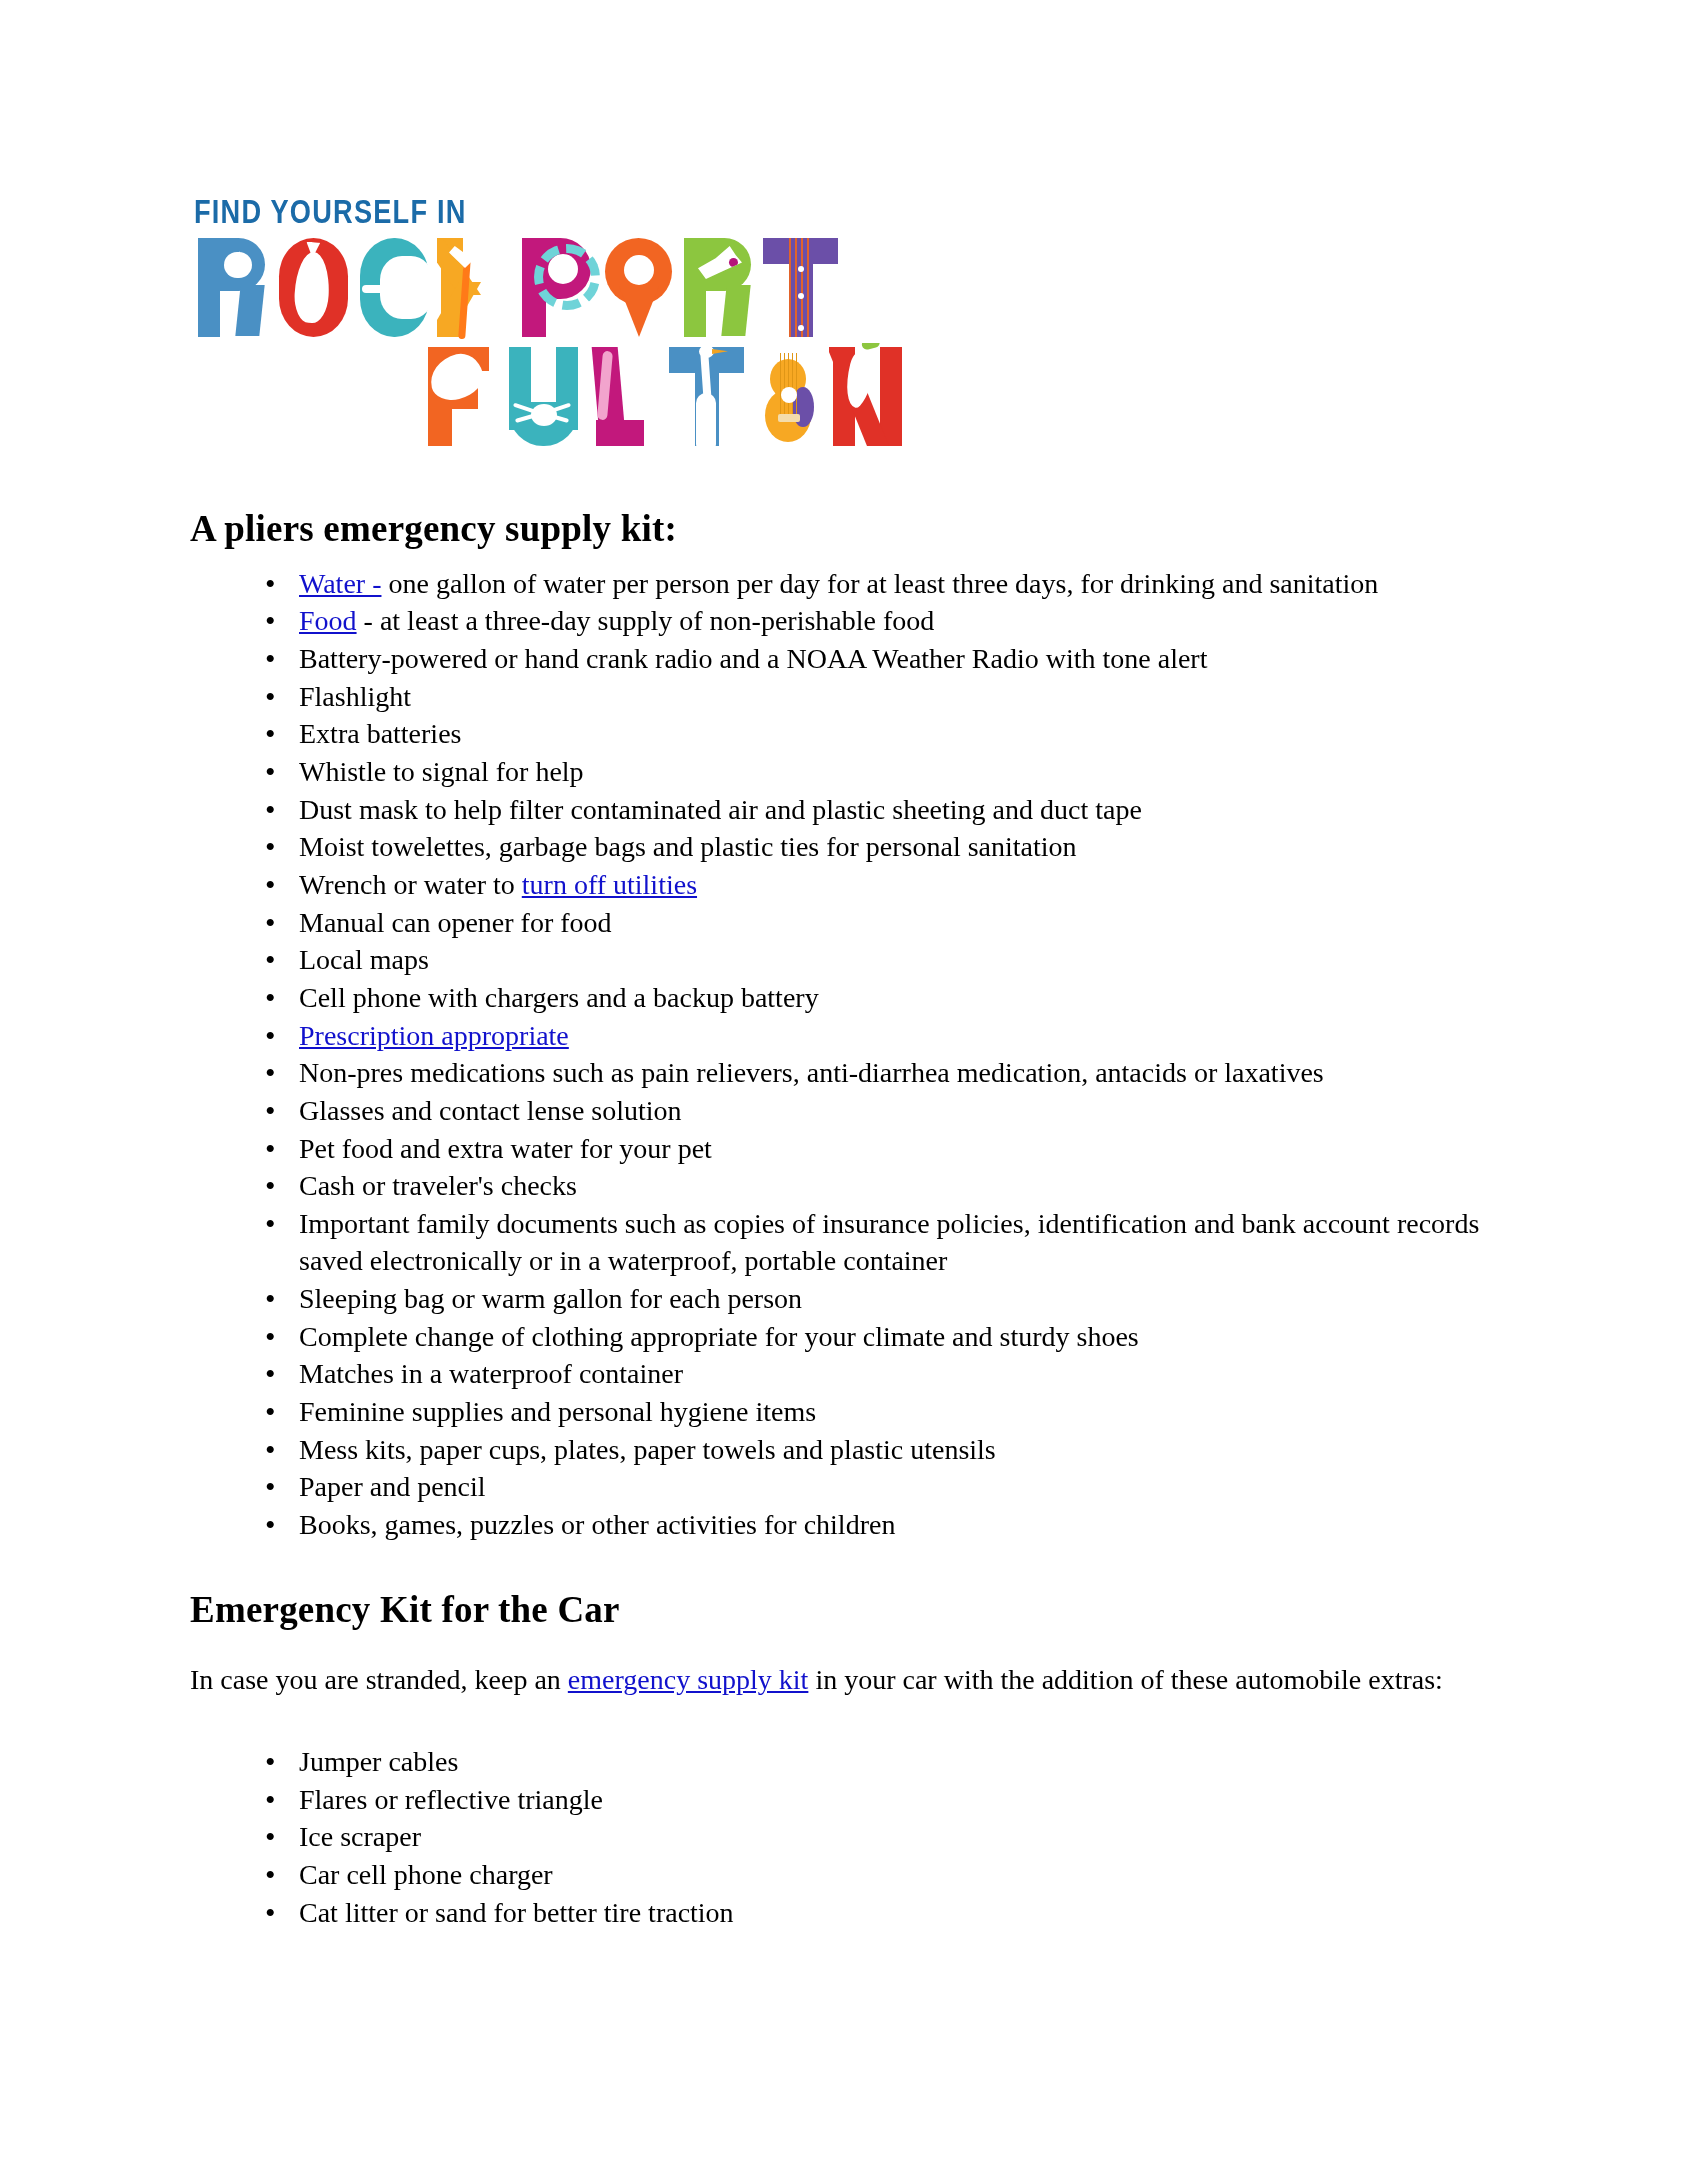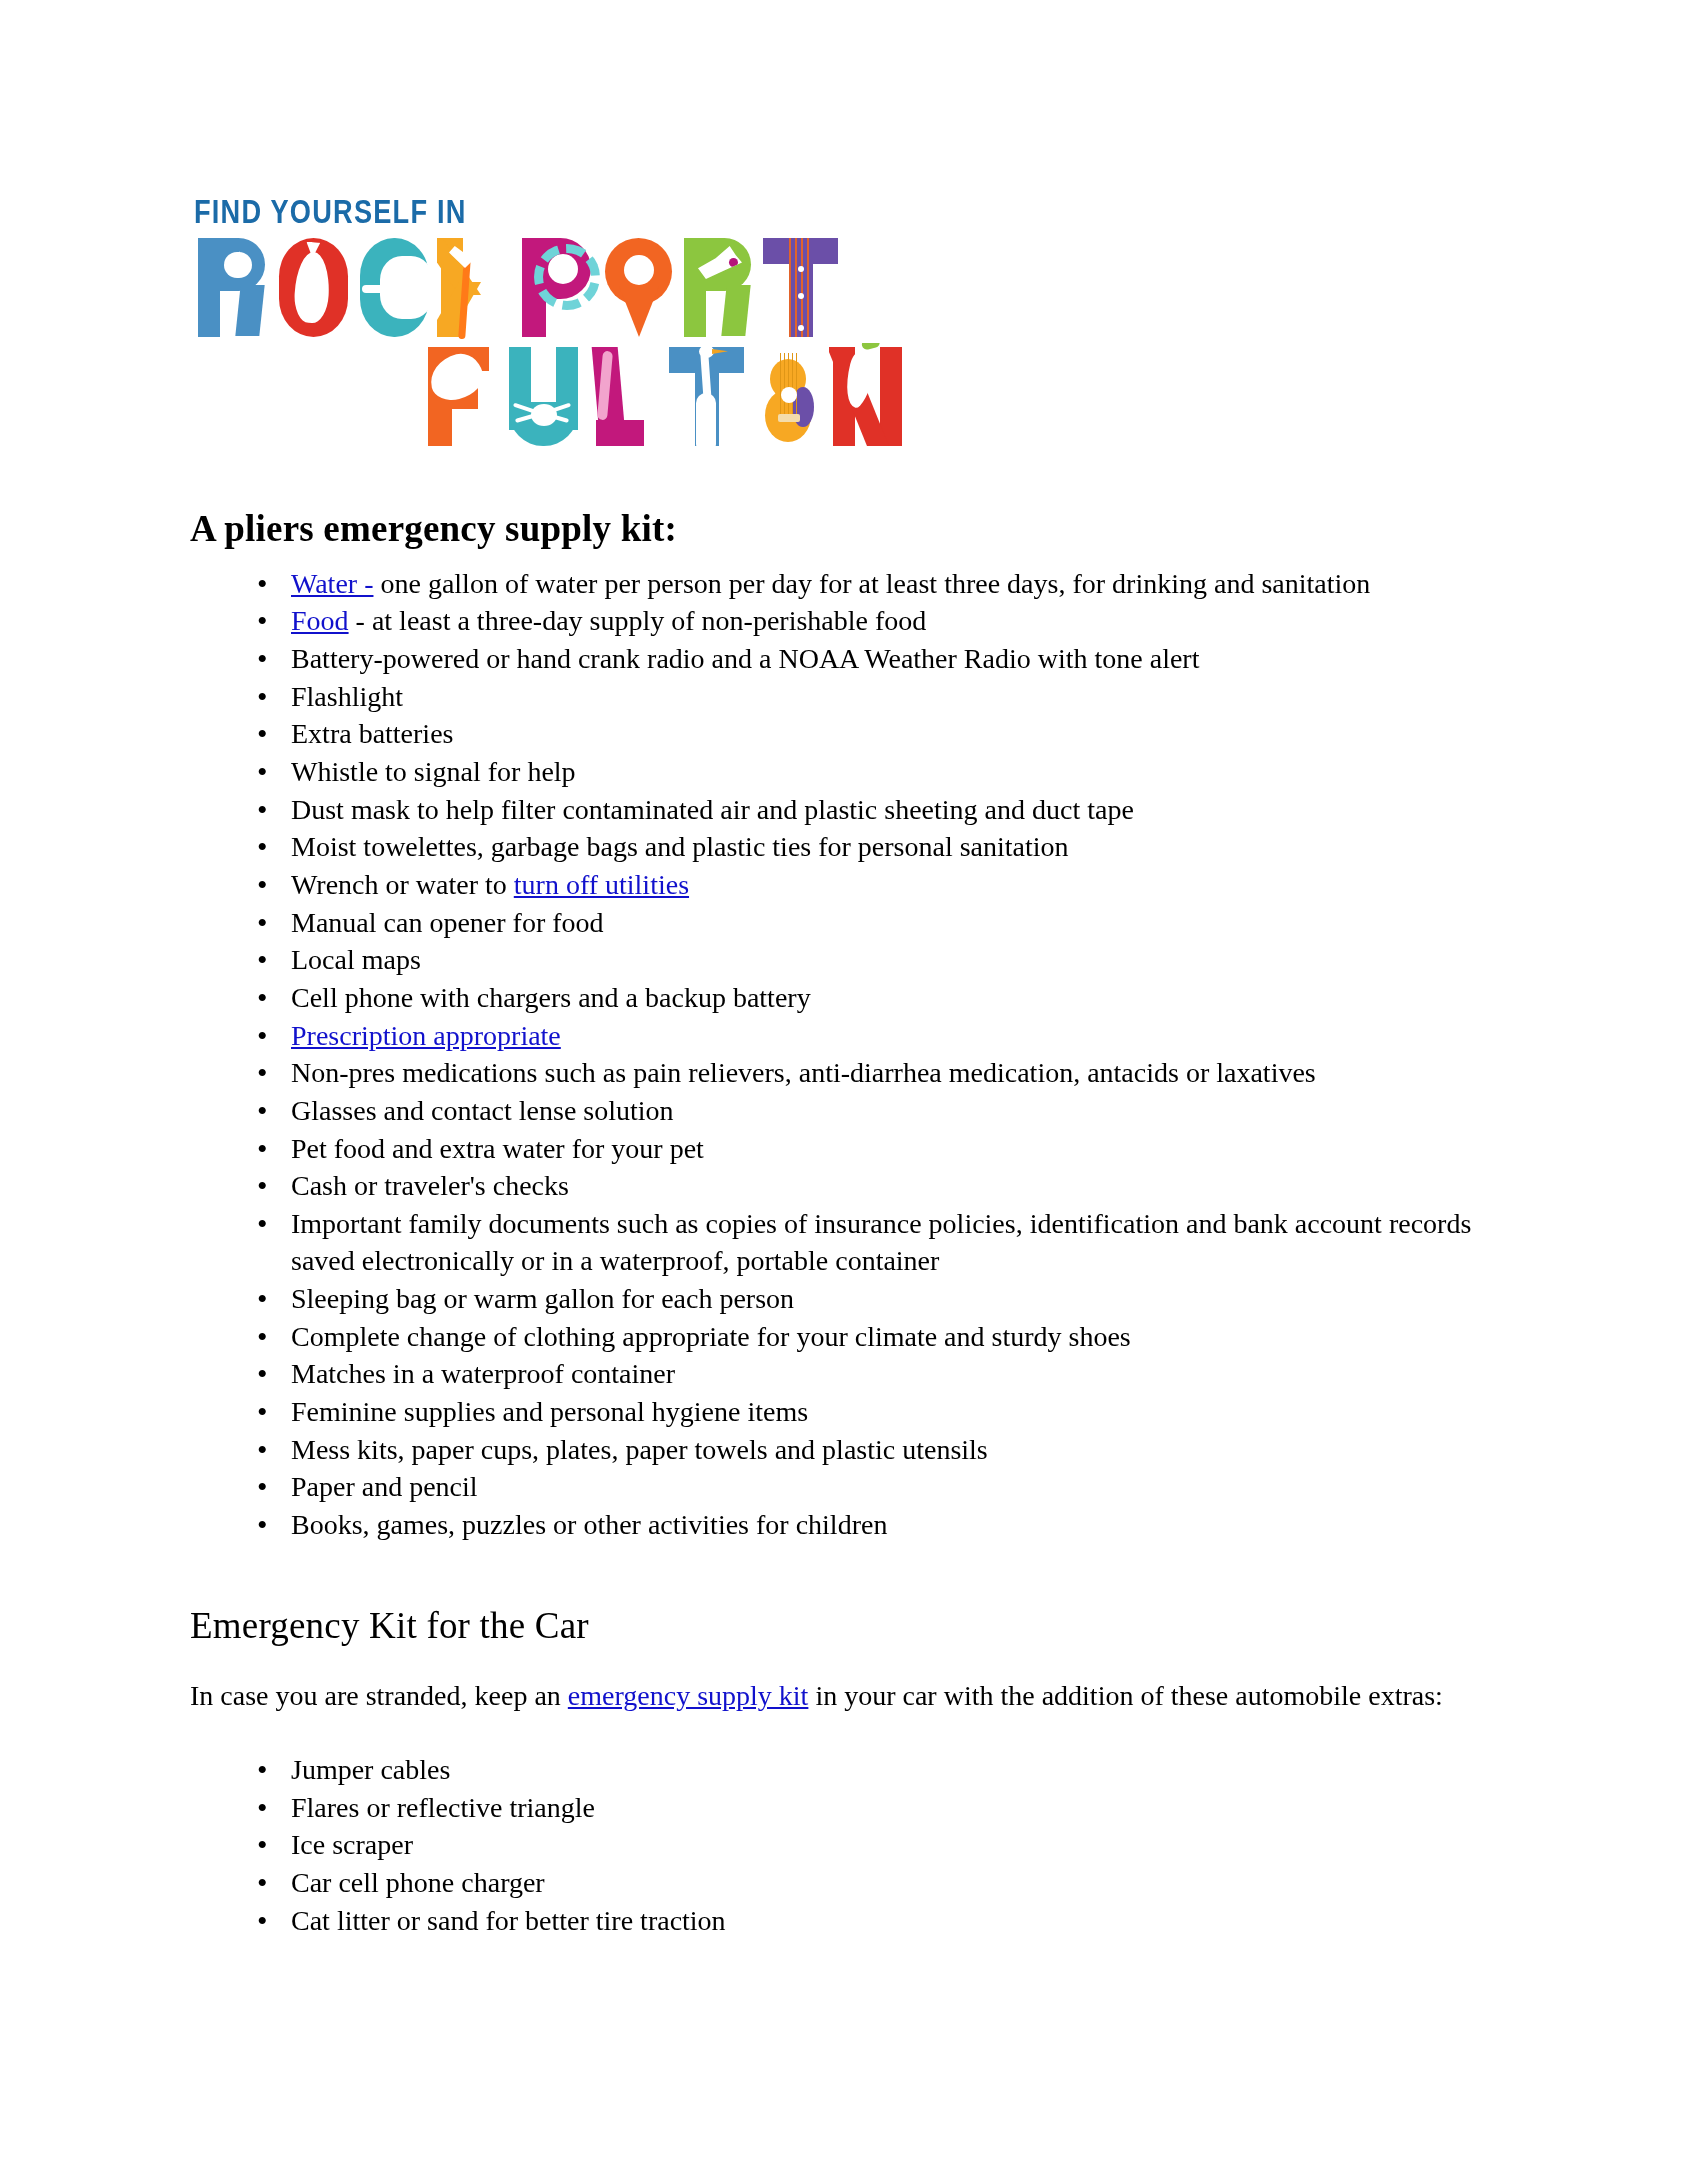--- a/index.html
+++ b/index.html
@@ -189,29 +189,29 @@
   h1.doc-h {
     font-family: "Liberation Serif", "DejaVu Serif", serif;
     font-weight: bold;
     font-size: 37px;
     line-height: 1.18;
     margin: 0 0 14px 0;
     letter-spacing: 0.2px;
   }
   h2.doc-h2 {
     font-family: "Liberation Serif", "DejaVu Serif", serif;
-    font-weight: normal;
+    font-weight: bold;
     font-size: 37px;
     line-height: 1.18;
-    margin: 60px 0 30px 0;
+    margin: 44px 0 30px 0;
     letter-spacing: 0.2px;
   }
   ul.bullets {
     list-style: none;
-    margin: 0;
+    margin: 8px;
     padding: 0 0 0 63px;
   }
   ul.bullets li {
     position: relative;
     font-size: 28px;
     line-height: 1.345;
     padding-left: 38px;
     margin: 0;
   }
   ul.bullets li::before {

